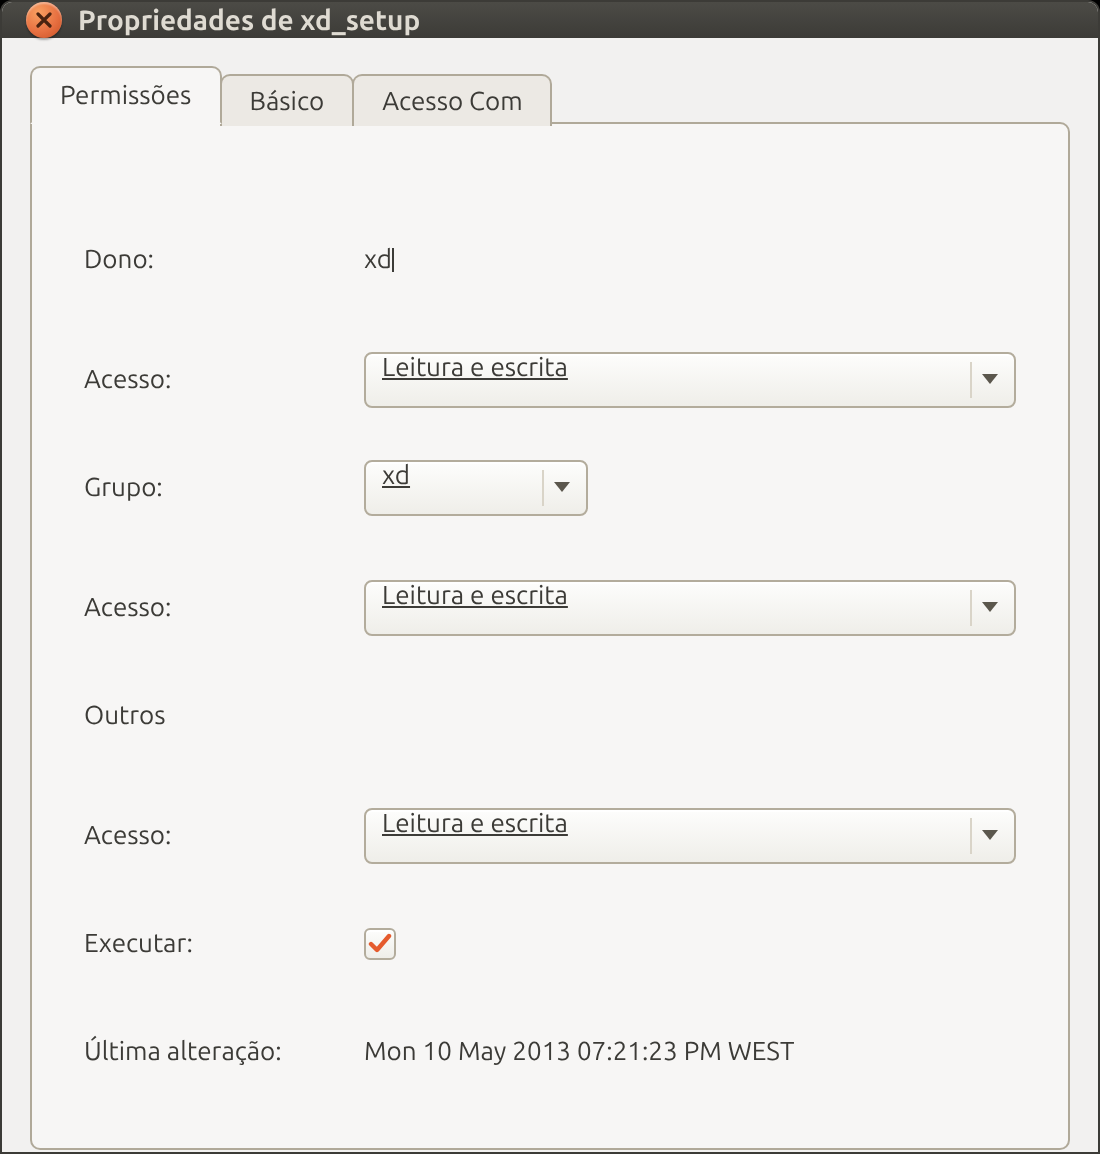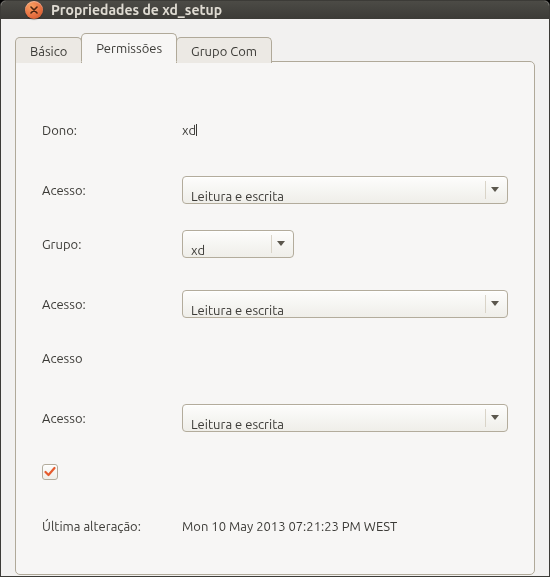--- a/index.html
+++ b/index.html
@@ -20,21 +20,21 @@
     border-radius: 6px 6px 0 0;
     overflow: hidden;
     display: flex;
     flex-direction: column;
   }
   .titlebar {
     height: 28px;
     background: linear-gradient(to bottom, #4c4b46 0%, #3c3b37 100%);
     display: flex;
     align-items: center;
-    padding: 0 24px;
+    padding: 0 12px;
     gap: 8px;
     color: #dfdbd2;
     font-weight: bold;
     font-size: 14px;
   }
   .close-btn {
     width: 18px;
     height: 18px;
     border-radius: 50%;
     background: radial-gradient(circle at 35% 30%, #f9a061, #e77041 55%, #c94f23);
@@ -109,24 +109,25 @@
   }
   .select {
     height: 28px;
     border: 1px solid #b3ac9c;
     border-radius: 4px;
     background: linear-gradient(to bottom, #fdfdfc, #efeee9);
     padding: 0 28px 0 8px;
     font-size: 13px;
     color: #3c3b37;
     display: flex;
-    align-items: flex-end;
+    align-items: flex-start;
     position: relative;
     box-shadow: inset 0 1px 0 #fff;
     cursor: pointer;
+    text-decoration: underline;
   }
   .select.full { width: 100%; }
   .select.narrow { width: 112px; }
   .select-arrow {
     position: absolute;
     right: 4px;
     top: 4px;
     bottom: 4px;
     width: 18px;
     display: flex;
@@ -194,28 +195,28 @@
     <div class="close-btn">
       <svg viewBox="0 0 8 8">
         <path d="M1 1 L7 7 M7 1 L1 7" stroke="#4a2310" stroke-width="1.6" stroke-linecap="round"></path>
       </svg>
     </div>
     <span>Propriedades de xd_setup</span>
   </div>
 
   <div class="content-wrap">
     <div class="tab-bar">
+      <div class="tab active">
+        <span>Permissões</span>
+      </div>
       <div class="tab">
         <span>Básico</span>
       </div>
-      <div class="tab active">
-        <span>Permissões</span>
-      </div>
       <div class="tab">
-        <span>Grupo Com</span>
+        <span>Acesso Com</span>
       </div>
     </div>
 
     <div class="tab-panel">
 
       <div class="form-row">
         <div class="label-col">Dono:</div>
         <div class="value-col">
           <span class="owner-value">xd</span>
         </div>
@@ -257,39 +258,40 @@
             <span class="select-arrow">
               <svg viewBox="0 0 8 6">
                   <path d="M0 0 L4 5 L8 0 Z" fill="#5b574d"></path>
                 </svg>
             </span>
           </div>
         </div>
       </div>
 
       <div class="form-row gap-above">
-        <div class="label-col">Acesso</div>
+        <div class="label-col">Outros</div>
         <div class="value-col"></div>
       </div>
 
       <div class="form-row">
         <div class="label-col">Acesso:</div>
         <div class="value-col">
           <div class="select full">
             <span>Leitura e escrita</span>
             <span class="select-arrow">
               <svg viewBox="0 0 8 6">
                   <path d="M0 0 L4 5 L8 0 Z" fill="#5b574d"></path>
                 </svg>
             </span>
           </div>
         </div>
       </div>
 
       <div class="form-row gap-above">
+        <div class="label-col">Executar:</div>
         <div class="value-col">
           <span class="checkbox">
             <svg viewBox="0 0 12 12">
               <path d="M1.5 6 L4.5 9 L10.5 2" stroke="#e55b2d" stroke-width="2.2" fill="none" stroke-linecap="round" stroke-linejoin="round"></path>
             </svg>
           </span>
         </div>
       </div>
 
       <div class="form-row gap-above">

